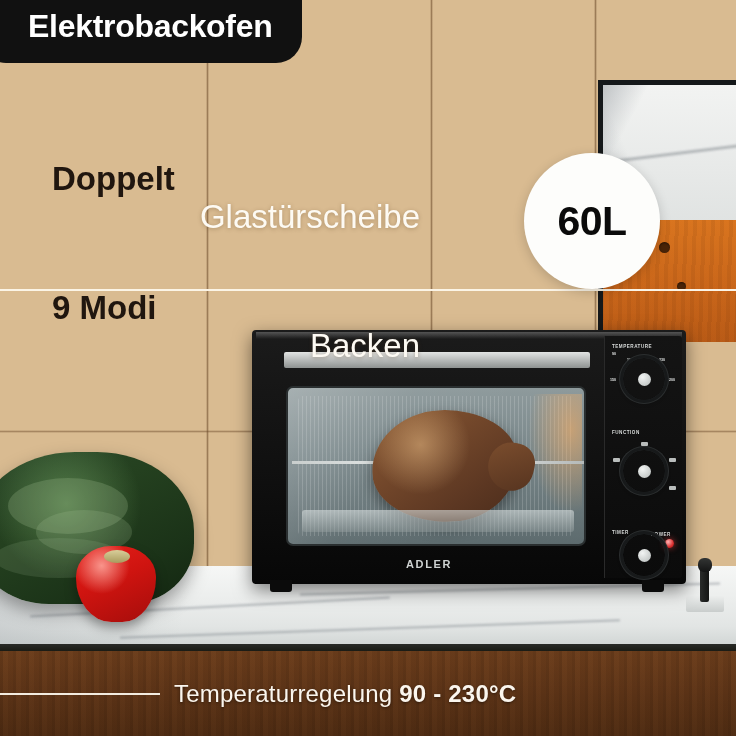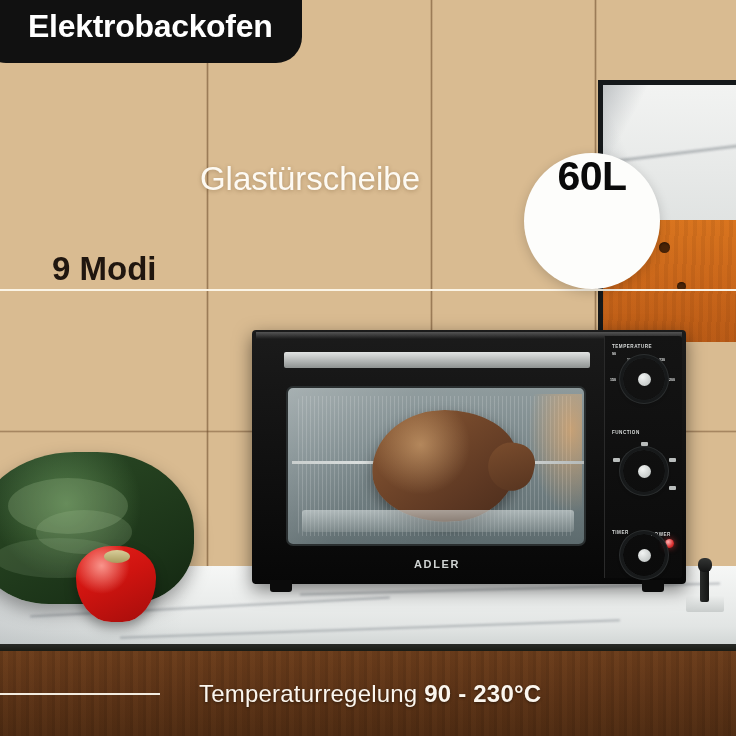--- a/index.html
+++ b/index.html
@@ -136,21 +136,20 @@
     width: 160px; height: 2px;
     background: #f3ece0;
     flex: 0 0 auto;
   }
   .banner-text {
     color: #fbf6ee;
     font-size: 24px;
     letter-spacing: 0.2px;
     white-space: nowrap;
     text-shadow: 0 1px 3px rgba(0,0,0,0.45);
-    margin-left: 25px;
   }
   .banner-text .bold { font-weight: 700; }
 
   
   .title-badge {
     position: absolute;
     left: -20px; top: -22px;
     padding: 30px 30px 18px 48px;
     background: #111111;
     border-radius: 0 0 26px 26px;
@@ -200,21 +199,21 @@
   .feature-gap { height: 52px; }
 
   
   .vol-badge {
     position: absolute;
     left: 524px; top: 153px;
     width: 136px; height: 136px;
     border-radius: 50%;
     background: #fdfdfb;
     display: flex;
-    align-items: flex-start;
+    align-items: center;
     justify-content: center;
     box-shadow: 0 3px 12px rgba(0,0,0,0.18);
   }
   .vol-badge .vol-text {
     font-size: 41px;
     font-weight: 700;
     color: #0a0a0a;
     letter-spacing: -0.5px;
   }
 
@@ -297,21 +296,21 @@
     border-radius: 3px;
   }
   .oven-lamp {
     position: absolute;
     right: 2px; top: 6px;
     width: 54px; height: 120px;
     background: radial-gradient(ellipse at 80% 30%, rgba(255,176,96,0.55) 0%, rgba(255,170,90,0) 70%);
   }
   .oven-brand {
     position: absolute;
-    left: 148px; top: 226px;
+    left: 140px; top: 226px;
     width: 74px; height: 16px;
     display: flex;
     align-items: center;
     justify-content: center;
     background: transparent;
   }
   .oven-brand .brand-text {
     color: #cfd3d2;
     font-size: 11px;
     font-weight: 700;
@@ -536,27 +535,29 @@
       <span class="bold">90 - 230°C</span>
     </div>
   </div>
 
   <div class="title-badge">
     <div class="title-text">Elektrobackofen</div>
   </div>
 
   <div class="features">
     <div class="feature">
+      <div class="f-top">Doppelt</div>
       <div class="f-bottom">Glastürscheibe</div>
     </div>
     <div class="feature-gap">
       <div class="feature-divider" style="top:105px;"></div>
     </div>
     <div class="feature">
       <div class="f-top">9 Modi</div>
+      <div class="f-bottom">Backen</div>
     </div>
   </div>
 
   <div class="vol-badge">
     <span class="vol-text">60L</span>
   </div>
 
 </div>
 
 </body></html>

